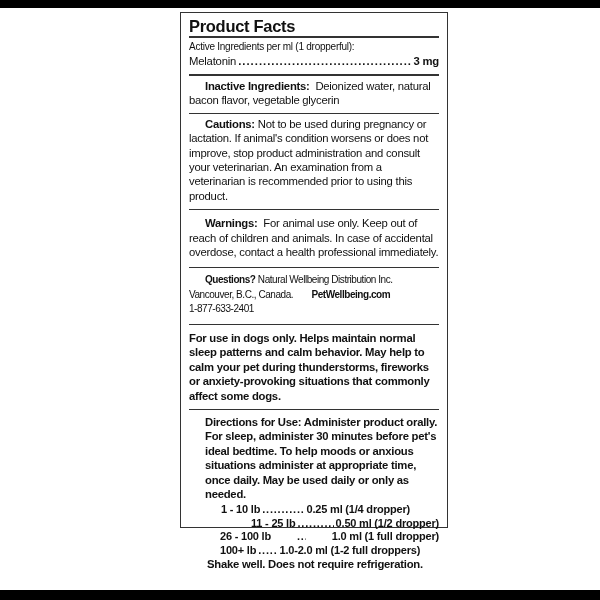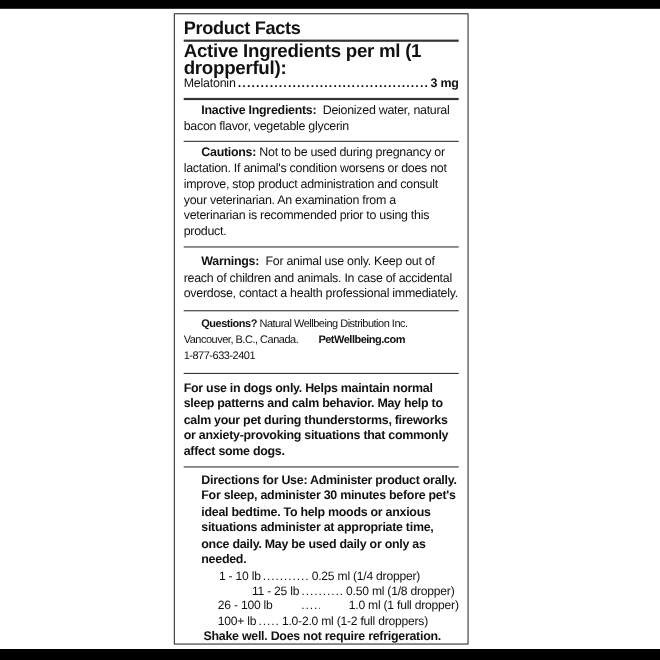--- a/index.html
+++ b/index.html
@@ -8,51 +8,51 @@
     background: #ffffff;
     position: relative;
     overflow: hidden;
     font-family: "Liberation Sans", "DejaVu Sans", sans-serif;
     color: #111;
   }
   .band-top { position: absolute; left: 0; top: 0; width: 600px; height: 8px; background: #000; }
   .band-bottom { position: absolute; left: 0; top: 590px; width: 600px; height: 10px; background: #000; }
   .label {
     position: absolute;
-    left: 158px; top: 12px;
-    width: 268px; height: 574px;
+    left: 180px; top: 12px;
+    width: 268px; height: 516px;
     border: 1.5px solid #333;
     box-sizing: border-box;
     padding: 3px 8px 0 8px;
   }
   .title {
     font-weight: bold;
     font-size: 16.5px;
     line-height: 20px;
     letter-spacing: -0.3px;
     margin: 0;
   }
   .rule { border: 0; border-top: 1.5px solid #333; margin: 0; }
   .rule-thick { border-top-width: 2px; }
   .sec { font-size: 11.3px; line-height: 14.4px; letter-spacing: -0.25px; }
   .bold { font-weight: bold; padding-left: 16px; }
-  .active-head { font-weight: bold; font-size: 17px; line-height: 15px; margin-top: 1px; letter-spacing: -0.25px; }
+  .active-head { font-weight: normal; font-size: 10px; line-height: 15px; margin-top: 1px; letter-spacing: -0.25px; }
   .leader-row {
     display: flex; align-items: flex-start;
     font-size: 11.3px; line-height: 14px; letter-spacing: -0.2px;
   }
   .leader-row .dots {
     flex: 1; overflow: hidden; white-space: nowrap;
     margin: 0 2px; font-weight: bold; letter-spacing: 1px;
   }
   .leader-row .dots::after { content: "................................................................................"; }
   .amt { font-weight: bold; }
   .pad-sec { padding: 3px 0 4px 0; }
   .dose-table { margin-left: 10px; margin-top: 2px; }
-  .dose-row { display: flex; font-weight: normal; font-size: 11px; line-height: 13.5px; letter-spacing: -0.2px; }
+  .dose-row { display: flex; font-weight: bold; font-size: 11px; line-height: 13.5px; letter-spacing: -0.2px; }
   .dose-row .w { white-space: nowrap; }
   .dose-row .dots { flex: 0 1 auto; overflow: hidden; white-space: nowrap; margin: 0 2px; letter-spacing: 0.8px; }
   .dose-row .v { white-space: nowrap; }
   .q-line { font-size: 10px; line-height: 14.5px; letter-spacing: -0.45px; }
 </style>
 </head>
 <body>
 
 <div class="band-top"></div>
 
@@ -110,21 +110,21 @@
     <div>Directions for Use: Administer product orally. For sleep, administer 30 minutes before pet's ideal bedtime. To help moods or anxious situations administer at appropriate time, once daily. May be used daily or only as needed.</div>
     <div class="dose-table">
       <div class="dose-row" style="padding-left:6px;">
         <span class="w">1 - 10 lb</span>
         <span class="dots">...........</span>
         <span class="v">0.25 ml (1/4 dropper)</span>
       </div>
       <div class="dose-row" style="padding-left:4px;margin-left:32px;">
         <span class="w">11 - 25 lb</span>
         <span class="dots">..........</span>
-        <span class="v">0.50 ml (1/8 dropper)</span>
+        <span class="v">0.50 ml (1/2 dropper)</span>
       </div>
       <div class="dose-row" style="padding-left:5px;gap:24px;">
         <span class="w">26 - 100 lb</span>
         <span class="dots">.........</span>
         <span class="v">1.0 ml (1 full dropper)</span>
       </div>
       <div class="dose-row" style="padding-left:5px;">
         <span class="w">100+ lb</span>
         <span class="dots">.....</span>
         <span class="v">1.0-2.0 ml (1-2 full droppers)</span>

